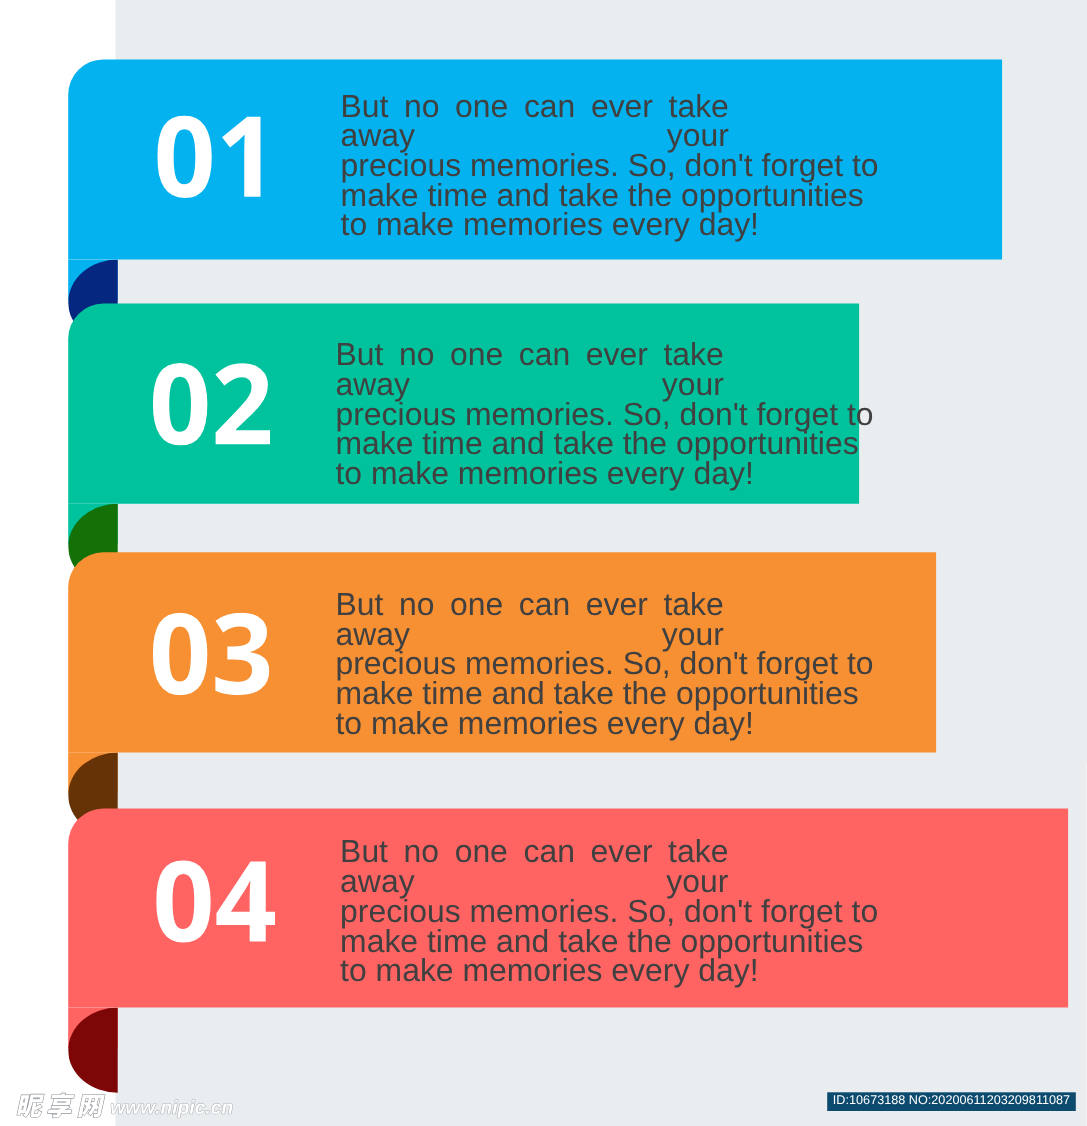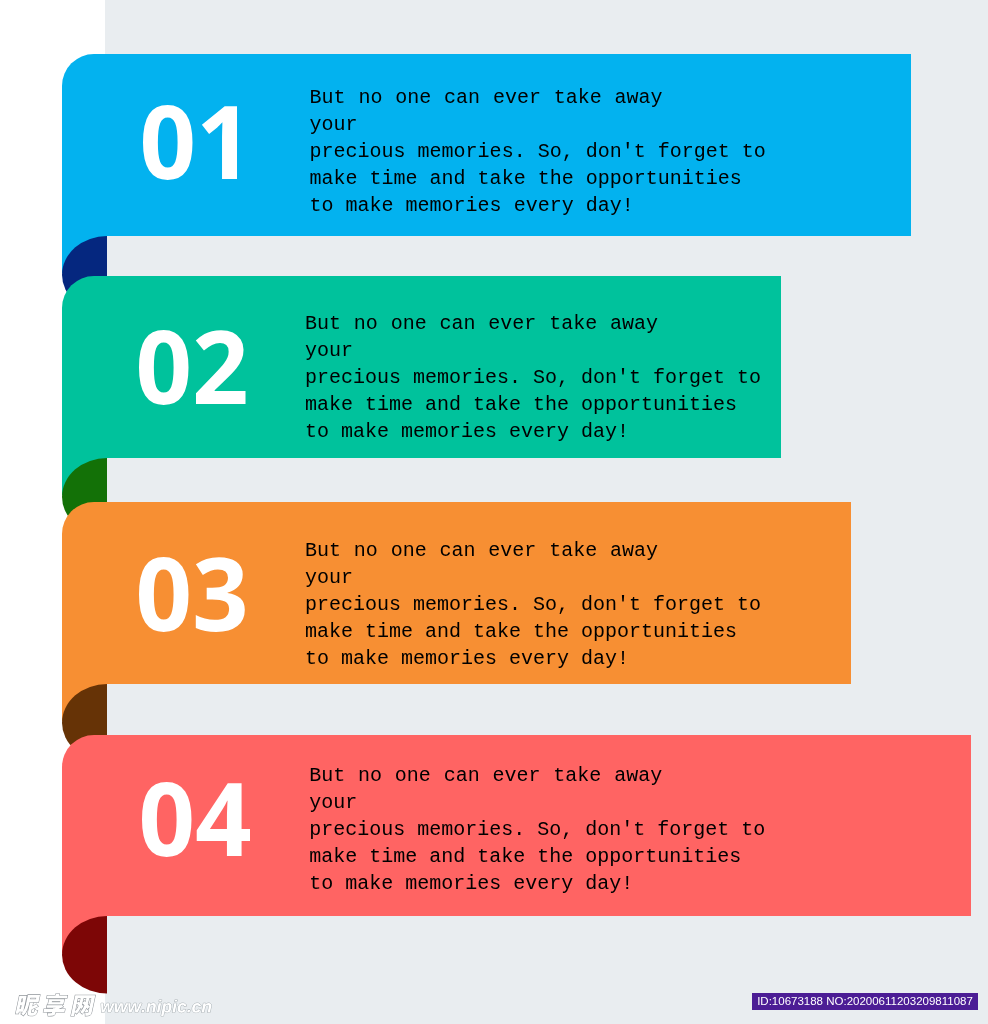--- a/index.html
+++ b/index.html
@@ -11,27 +11,27 @@
 
   .tail{position:absolute;left:62.0px;width:45.4px;}
   .fold{position:absolute;left:62.0px;width:45.4px;height:77.4px;}
   .fold svg{display:block;}
 
   .banner{position:absolute;left:62.0px;border-radius:32px 0 0 0;}
 
   .num{position:absolute;line-height:0;}
   .num svg{display:block;}
 
-  .body-text{position:absolute;color:#000000;width:353px;
-             font-size:20px;line-height:27.0px;letter-spacing:0px;
-             font-family:Liberation Mono, monospace;}
+  .body-text{position:absolute;color:#404040;width:353px;
+             font-size:29px;line-height:27.0px;letter-spacing:0px;
+             font-family:Liberation Sans, sans-serif;}
   .body-text .tl{display:block;white-space:nowrap;}
   .body-text .tl.j{white-space:normal;text-align:justify;text-align-last:justify;}
 
-  .idtag{position:absolute;background:#4c1d95;color:#ffffff;
+  .idtag{position:absolute;background:#0c4a6e;color:#ffffff;
          font-size:11.5px;line-height:17px;width:226px;text-align:center;
          white-space:nowrap;font-family:"Liberation Sans",sans-serif;}
 
   .wm-cjk{position:absolute;left:0;top:988px;line-height:0;}
   .wm-url{position:absolute;left:99px;top:998px;line-height:0;}
   .wm-url svg{display:block;}
 </style>
 </head>
 <body>
 

